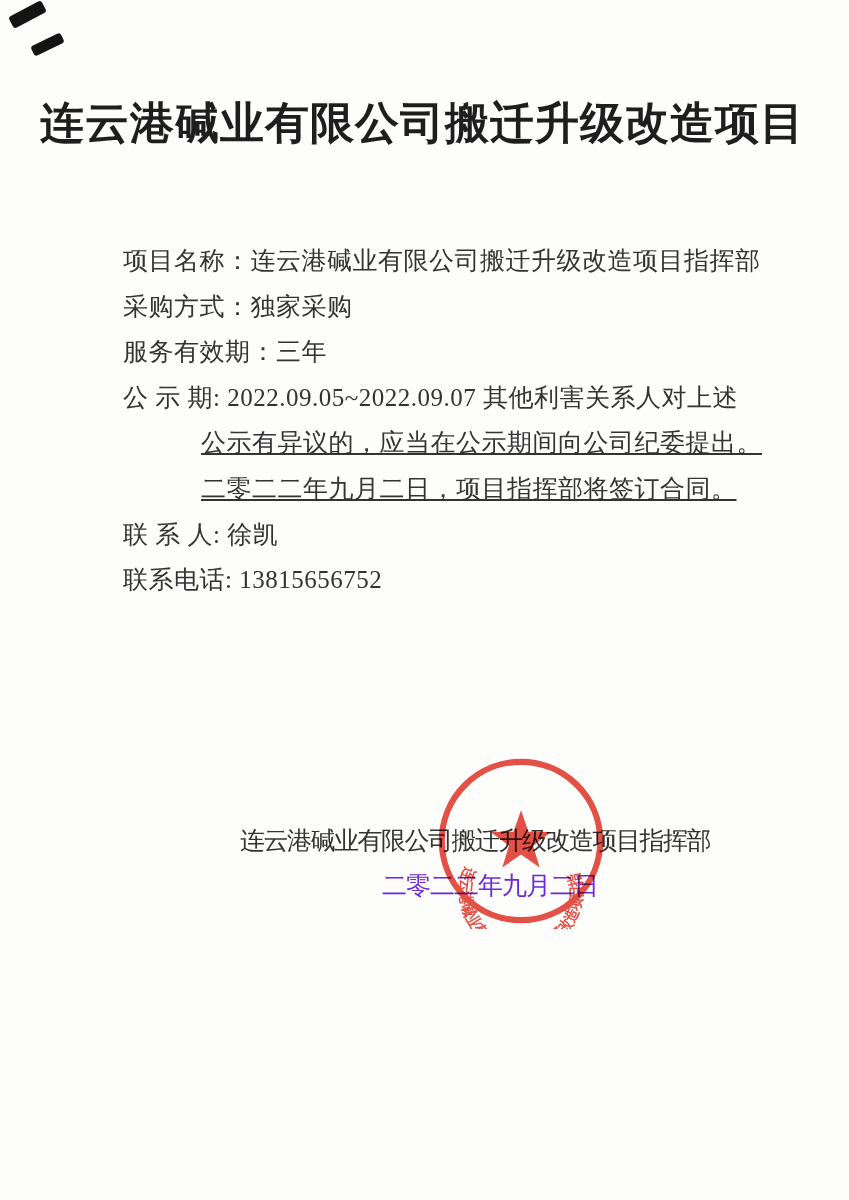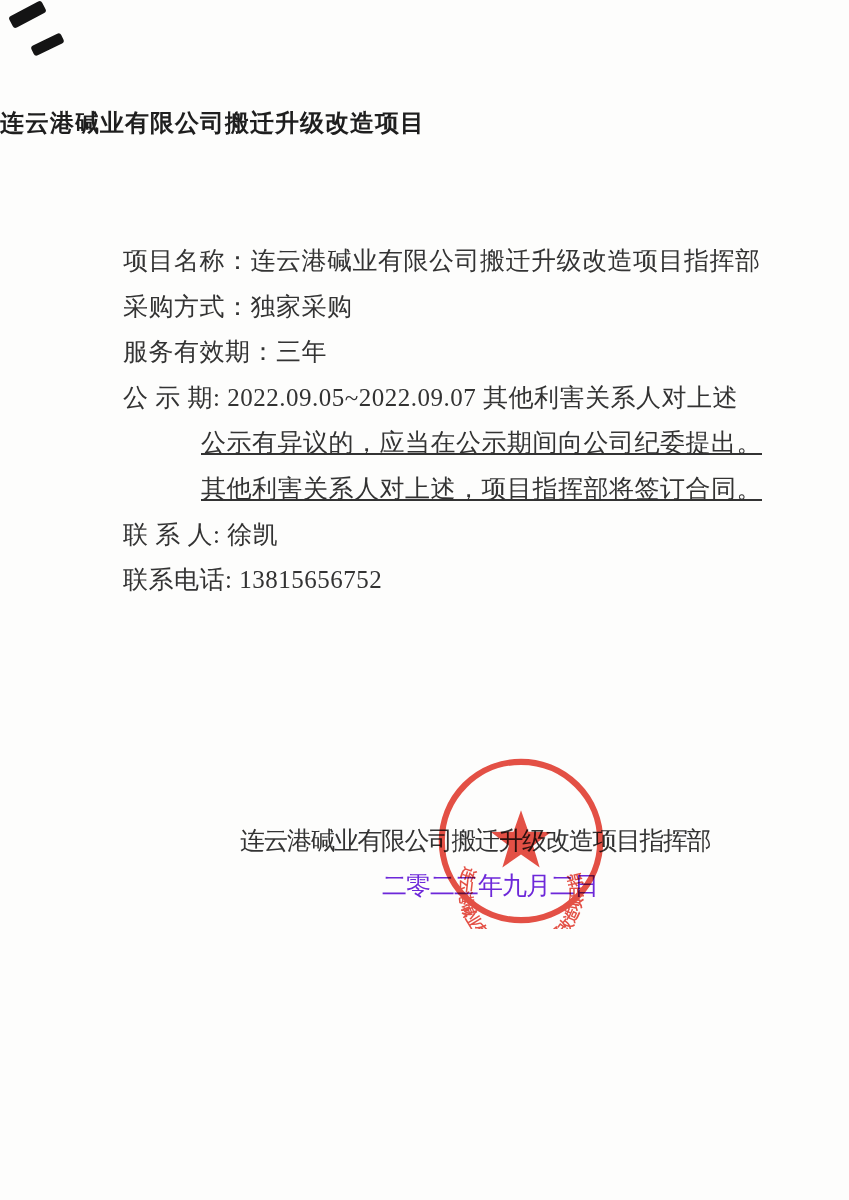--- a/index.html
+++ b/index.html
@@ -31,22 +31,23 @@
   .scan-mark.m2 {
     left: 31px; top: 39px;
     width: 33px; height: 11px;
     transform: rotate(-26deg);
   }
   
   .title-block {
     position: absolute;
     left: 0; right: 4px;
     top: 100px;
+    text-align: center;
     font-weight: 700;
-    font-size: 24px;
+    font-size: 44px;
     line-height: 47px;
     color: #1e1e1e;
     letter-spacing: 1px;
   }
   
   .body-block {
     position: absolute;
     left: 123px;
     top: 238px;
     width: 680px;
@@ -103,21 +104,21 @@
   <div class="title-block">
     <div>连云港碱业有限公司搬迁升级改造项目</div>
   </div>
 
   <div class="body-block">
     <div class="line">项目名称：连云港碱业有限公司搬迁升级改造项目指挥部</div>
     <div class="line">采购方式：独家采购</div>
     <div class="line">服务有效期：三年</div>
     <div class="line">公 示 期: 2022.09.05~2022.09.07 其他利害关系人对上述</div>
     <div class="line indent">公示有异议的，应当在公示期间向公司纪委提出。</div>
-    <div class="line indent">其他利害关系人对上述，项目指挥部将签订合同。</div>
+    <div class="line indent">二零二二年九月二日，项目指挥部将签订合同。</div>
     <div class="line">联 系 人: 徐凯</div>
     <div class="line">联系电话: 13815656752</div>
   </div>
 
   <div class="sig-org">连云港碱业有限公司搬迁升级改造项目指挥部</div>
   <div class="sig-date">二零二二年九月二日</div>
 
   <div class="seal">
     <svg viewBox="0 0 200 200" xmlns="http://www.w3.org/2000/svg">
       <circle cx="100" cy="100" r="90" fill="none" stroke="#e2382c" stroke-width="7"></circle>

